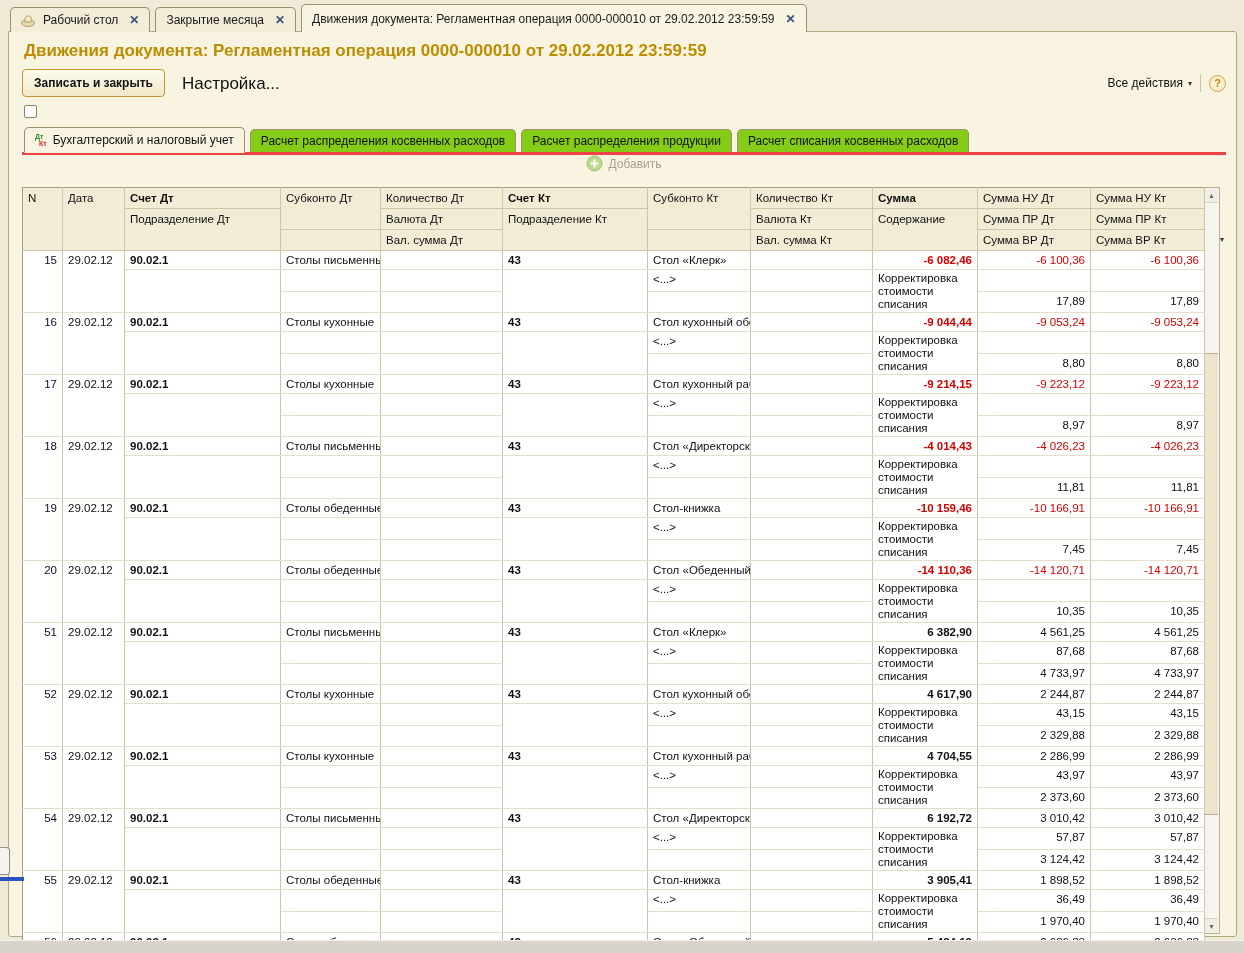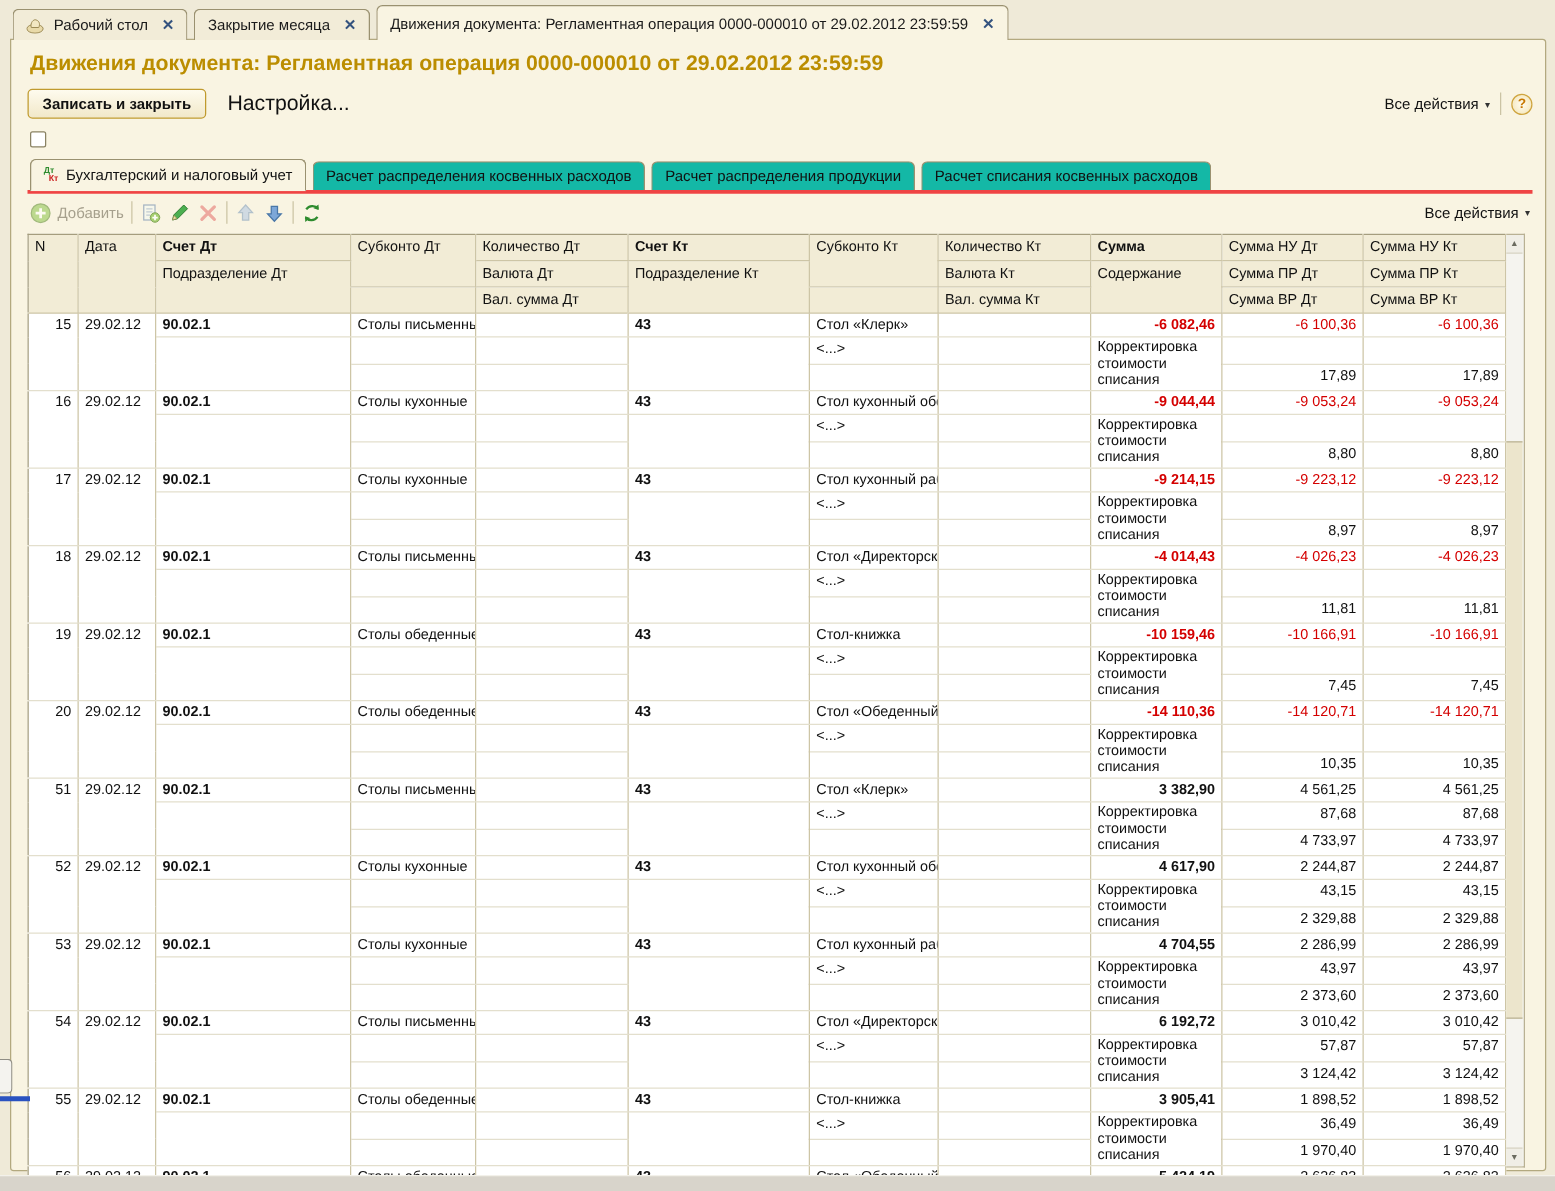--- a/index.html
+++ b/index.html
@@ -18,21 +18,21 @@
   .wtab .close { color: #33527e; font-weight: bold; font-size: 12px; margin-left: 4px; }
   .desktop-ico { width: 15px; height: 13px; display: inline-block; }
 
   
   .panel { position: absolute; left: 8px; right: 7px; top: 31px; height: 906px;
     background: #f9f4e2; border: 1px solid #b3a97f; border-radius: 0 3px 3px 3px;
     padding: 7px 10px 0 13px; }
 
   .page-title { color: #bb8d00; font-size: 17px; font-weight: bold; margin: 2px 0 8px 2px; }
 
-  .cmdbar { display: flex; align-items: center; height: 28px; margin-bottom: 8px; }
+  .cmdbar { display: flex; height: 28px; margin-bottom: 8px; }
   .btn-primary { font-family: inherit; font-size: 12px; font-weight: bold; color: #111;
     padding: 4px 11px; background: linear-gradient(#fefbee, #f1e8c9);
     border: 1px solid #c09a2e; border-radius: 4px; cursor: pointer; }
   .btn-flat { font-family: inherit; font-size: 17px; color: #111; padding: 4px 9px;
     margin-left: 7px; background: transparent; border: 1px solid transparent; cursor: pointer; }
   .cmdbar-right { margin-left: auto; display: flex; align-items: center; gap: 8px; }
   .all-actions { font-size: 12px; color: #111; cursor: pointer; display: flex;
     align-items: center; gap: 5px; }
   .dd-arrow { font-size: 8px; color: #333; }
   .vsep { width: 1px; height: 18px; background: #cbc3a4; }
@@ -42,32 +42,32 @@
 
   .chkrow { display: flex; align-items: center; gap: 6px; font-size: 12px;
     color: #111; margin: 2px 0 10px 2px; }
   .chkbox { width: 13px; height: 13px; background: #fff; border: 1px solid #8a8263;
     border-radius: 2px; }
 
   
   .tabstrip { display: flex; align-items: flex-end; gap: 5px; padding-left: 2px;
     border-bottom: 3px solid #ef4444; height: 27px; }
   .itab { display: flex; align-items: center; gap: 6px; height: 23px; padding: 0 10px;
-    background: #14b8a6; border: 1px solid #9a9170; border-bottom: none;
+    background: #84cc16; border: 1px solid #9a9170; border-bottom: none;
     border-radius: 5px 5px 0 0; font-size: 12px; color: #111; white-space: nowrap;
     cursor: pointer; }
   .itab.active { height: 26px; background: #f9f4e2; margin-bottom: -1px;
     border-bottom: 1px solid #f9f4e2; }
   .dtkt { display: inline-block; font-size: 7px; font-weight: bold; line-height: 7px;
     font-family: "Liberation Sans", sans-serif; }
   .dtkt .dt { color: #2e8b2e; display: block; }
   .dtkt .kt { color: #cc2222; display: block; padding-left: 4px; }
 
   
-  .ttoolbar { display: flex; align-items: center; gap: 6px; height: 30px; padding: 0 2px; }
+  .ttoolbar { display: flex; align-items: center; gap: 6px; height: 30px; padding: 0 2px; flex-direction: column; }
   .tb-add { display: flex; align-items: center; gap: 5px; font-size: 12px; color: #a6a08d; }
   .tb-ico { width: 17px; height: 17px; display: inline-block; }
   .tb-right { margin-left: auto; }
 
   
   .tablewrap { display: flex; align-items: flex-start; margin-top: 2px; }
   table.mv { border-collapse: collapse; table-layout: fixed; width: 1182px;
     background: #fff; border: 1px solid #a59d7e; font-size: 11.5px; color: #111; }
   .mv th, .mv td { overflow: hidden; white-space: nowrap; padding: 1px 5px;
     border-right: 1px solid #cdc5a6; vertical-align: top; text-align: left;
@@ -457,21 +457,21 @@
 
   <tr class="rtop">
     <td class="num" rowspan="3">51</td>
     <td rowspan="3">29.02.12</td>
     <td class="bold">90.02.1</td>
     <td>Столы письменны</td>
     <td></td>
     <td class="bold">43</td>
     <td>Стол «Клерк»</td>
     <td></td>
-    <td class="sumcell">3 382,90</td>
+    <td class="sumcell">6 382,90</td>
     <td class="num">4 561,25</td>
     <td class="num">4 561,25</td>
   </tr>
   <tr>
     <td rowspan="2"></td>
     <td></td>
     <td></td>
     <td rowspan="2"></td>
     <td>&lt;...&gt;</td>
     <td></td>

